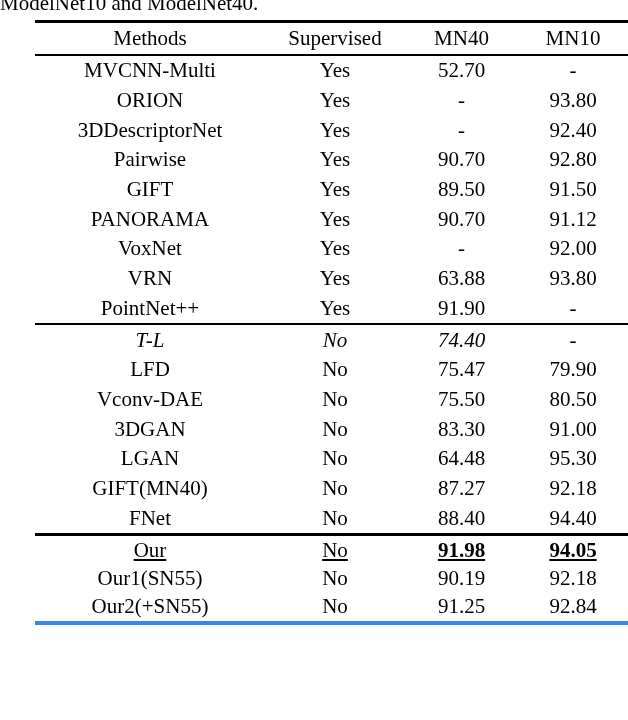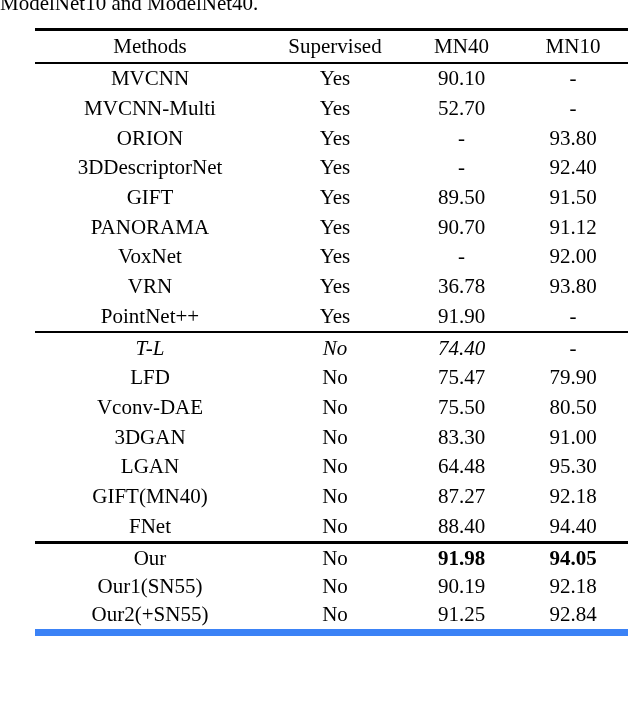--- a/index.html
+++ b/index.html
@@ -19,47 +19,47 @@
     position: absolute;
     top: -7px;
     left: 0;
     font-size: 21px;
     line-height: 21px;
     white-space: nowrap;
     color: #000000;
   }
   table.results {
     position: absolute;
-    top: 28px;
+    top: 20px;
     left: 35px;
     width: 593px;
     border-collapse: collapse;
     table-layout: fixed;
     border-top: 3px solid #000;
-    border-bottom: 7px solid #3b82f6;
+    border-bottom: 4px solid #3b82f6;
     font-size: 21px;
   }
   table.results th {
     font-weight: normal;
     font-size: 21px;
     height: 31px;
     padding: 0;
     text-align: center;
     border-bottom: 2px solid #000;
     line-height: 1;
   }
   table.results td {
     height: 29.7px;
     padding: 0;
     text-align: center;
     line-height: 1;
     vertical-align: middle;
   }
   tr.sec-unsupervised-start td { border-top: 2px solid #000; font-style: italic; }
-  tr.sec-ours-start td { border-top: 3px solid #000; }
+  tr.sec-ours-start td { border-top: 3px solid #000; text-decoration: underline; }
   tr.sec-ours td { height: 28.4px; }
   td.bold { font-weight: bold; }
 </style>
 </head>
 <body>
 
 <div class="caption">ModelNet10 and ModelNet40.</div>
 
 <table class="results">
   <colgroup>
@@ -71,42 +71,42 @@
   <thead>
     <tr>
       <th>Methods</th>
       <th>Supervised</th>
       <th>MN40</th>
       <th>MN10</th>
     </tr>
   </thead>
   <tbody id="table-body">
       <tr class="sec-supervised">
-        <td>MVCNN</td>
-        <td>Yes</td>
-        <td>90.10</td>
-        <td>-</td>
-      </tr>
-      <tr class="sec-supervised">
         <td>MVCNN-Multi</td>
         <td>Yes</td>
         <td>52.70</td>
         <td>-</td>
       </tr>
       <tr class="sec-supervised">
         <td>ORION</td>
         <td>Yes</td>
         <td>-</td>
         <td>93.80</td>
       </tr>
       <tr class="sec-supervised">
         <td>3DDescriptorNet</td>
         <td>Yes</td>
         <td>-</td>
         <td>92.40</td>
+      </tr>
+      <tr class="sec-supervised">
+        <td>Pairwise</td>
+        <td>Yes</td>
+        <td>90.70</td>
+        <td>92.80</td>
       </tr>
       <tr class="sec-supervised">
         <td>GIFT</td>
         <td>Yes</td>
         <td>89.50</td>
         <td>91.50</td>
       </tr>
       <tr class="sec-supervised">
         <td>PANORAMA</td>
         <td>Yes</td>
@@ -115,21 +115,21 @@
       </tr>
       <tr class="sec-supervised">
         <td>VoxNet</td>
         <td>Yes</td>
         <td>-</td>
         <td>92.00</td>
       </tr>
       <tr class="sec-supervised">
         <td>VRN</td>
         <td>Yes</td>
-        <td>36.78</td>
+        <td>63.88</td>
         <td>93.80</td>
       </tr>
       <tr class="sec-supervised">
         <td>PointNet++</td>
         <td>Yes</td>
         <td>91.90</td>
         <td>-</td>
       </tr>
       <tr class="sec-unsupervised-start sec-unsupervised">
         <td>T-L</td>

